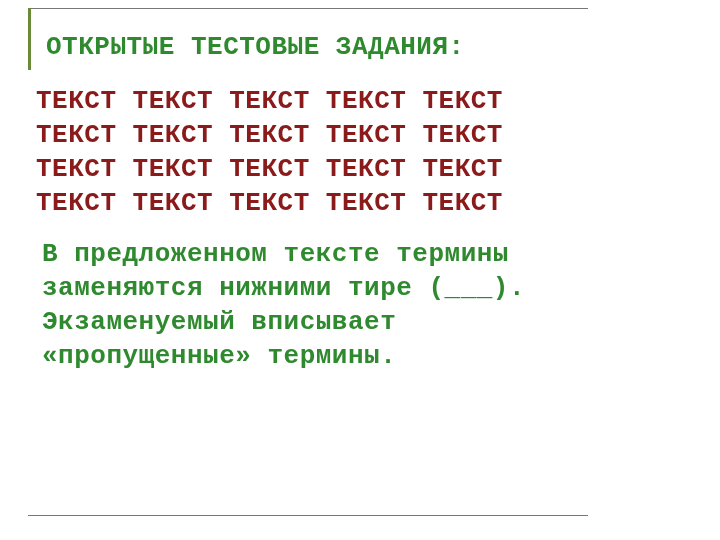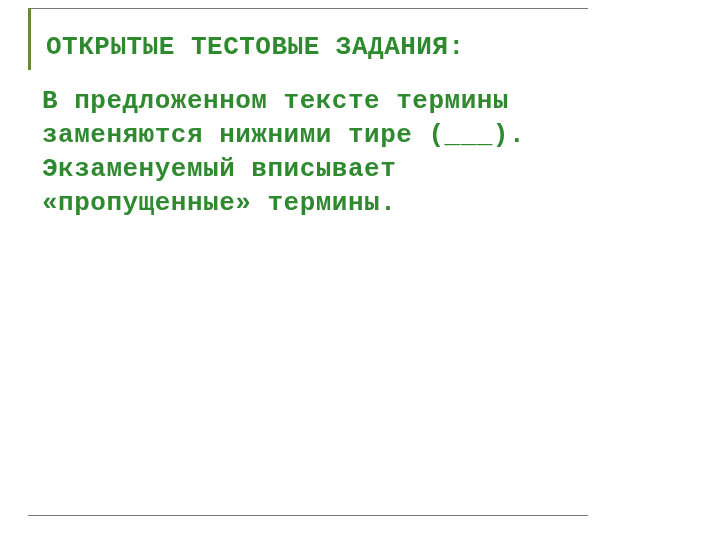--- a/index.html
+++ b/index.html
@@ -66,17 +66,18 @@
 </style>
 </head>
 <body>
 
 <div class="slide">
   <div class="rule-top"></div>
   <div class="left-bar"></div>
 
   <div class="heading">ОТКРЫТЫЕ ТЕСТОВЫЕ ЗАДАНИЯ:</div>
 
+  <div class="sample">ТЕКСТ ТЕКСТ ТЕКСТ ТЕКСТ ТЕКСТ ТЕКСТ ТЕКСТ ТЕКСТ ТЕКСТ ТЕКСТ ТЕКСТ ТЕКСТ ТЕКСТ ТЕКСТ ТЕКСТ ТЕКСТ ТЕКСТ ТЕКСТ ТЕКСТ ТЕКСТ</div>
 
   <div class="instruction">В предложенном тексте термины заменяются нижними тире (___). Экзаменуемый вписывает «пропущенные» термины.</div>
 
   <div class="rule-bottom"></div>
 </div>
 
 </body></html>

